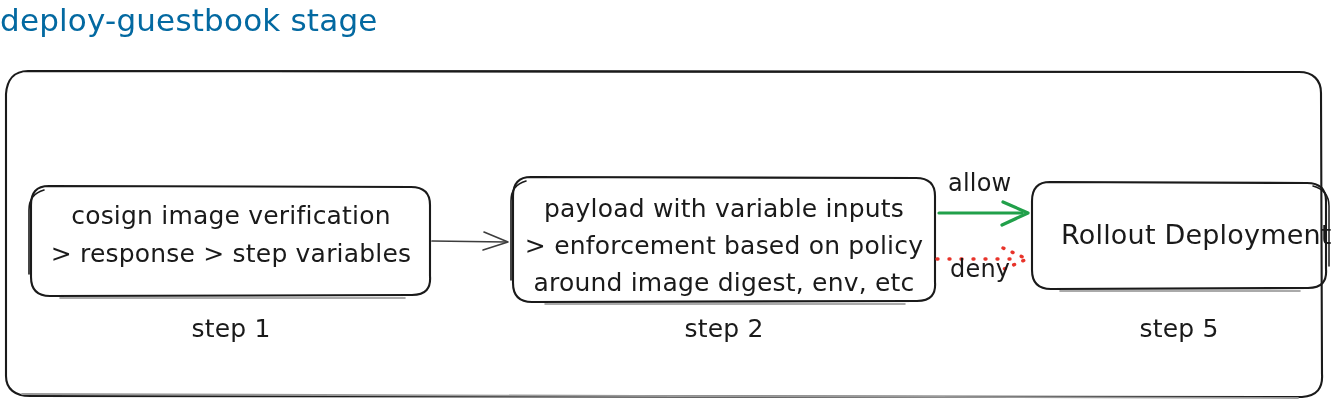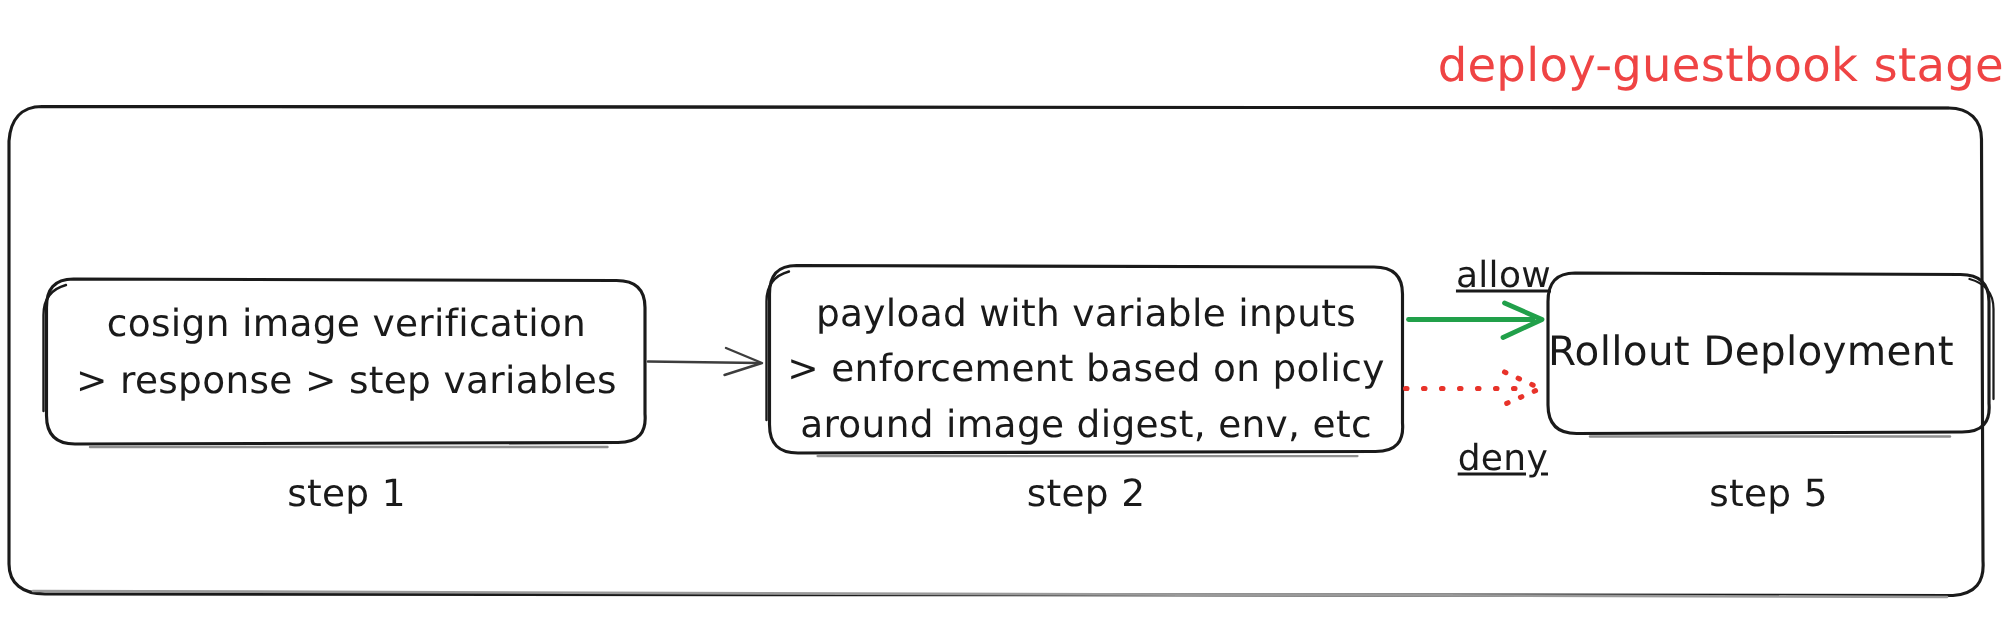--- a/index.html
+++ b/index.html
@@ -28,26 +28,26 @@
   }
   .hand {
     font-family: "DejaVu Sans", sans-serif;
     font-weight: 400;
     letter-spacing: 0.2px;
   }
   
   .diagram-title {
     position: absolute;
     left: 0;
-    top: 24px;
-    width: 1336px;
-    text-align: right;
+    top: 0;
+    width: 1336px;
+    text-align: left;
     font-size: 31px;
     line-height: 40px;
-    color: #ef4444;
+    color: #0369a1;
     white-space: nowrap;
   }
   
   .node-text {
     position: absolute;
     text-align: center;
     color: #1a1a1a;
     white-space: nowrap;
     pointer-events: none;
   }
@@ -68,45 +68,45 @@
     width: 438px;
     font-size: 25px;
     line-height: 37px;
   }
   #step3-text {
     left: 1032px;
     top: 218px;
     width: 252px;
     font-size: 27px;
     line-height: 34px;
+    padding-left: 29px;
   }
   
   .step-caption {
     position: absolute;
     text-align: center;
     font-size: 25px;
     line-height: 32px;
     color: #1a1a1a;
     white-space: nowrap;
   }
   #caption-1 { left: 31px;  top: 313px; width: 400px; }
   #caption-2 { left: 513px; top: 313px; width: 422px; text-align: center; }
   #caption-3 { left: 1032px;top: 313px; width: 294px; }
   
   .edge-label {
     position: absolute;
     font-size: 24px;
     line-height: 28px;
     color: #1a1a1a;
     white-space: nowrap;
-    text-align: right;
-    text-decoration: underline;
+    text-align: left;
   }
   #label-allow { left: 948px; top: 169px; width: 86px; }
-  #label-deny  { left: 950px; top: 255px; width: 82px; margin-top: 36px; }
+  #label-deny  { left: 950px; top: 255px; width: 82px; }
 </style>
 </head>
 <body>
 
 <div class="canvas">
 
   <div class="diagram-title hand">deploy-guestbook stage</div>
 
   <svg class="svg-layer" viewBox="0 0 1336 411" xmlns="http://www.w3.org/2000/svg">
 

